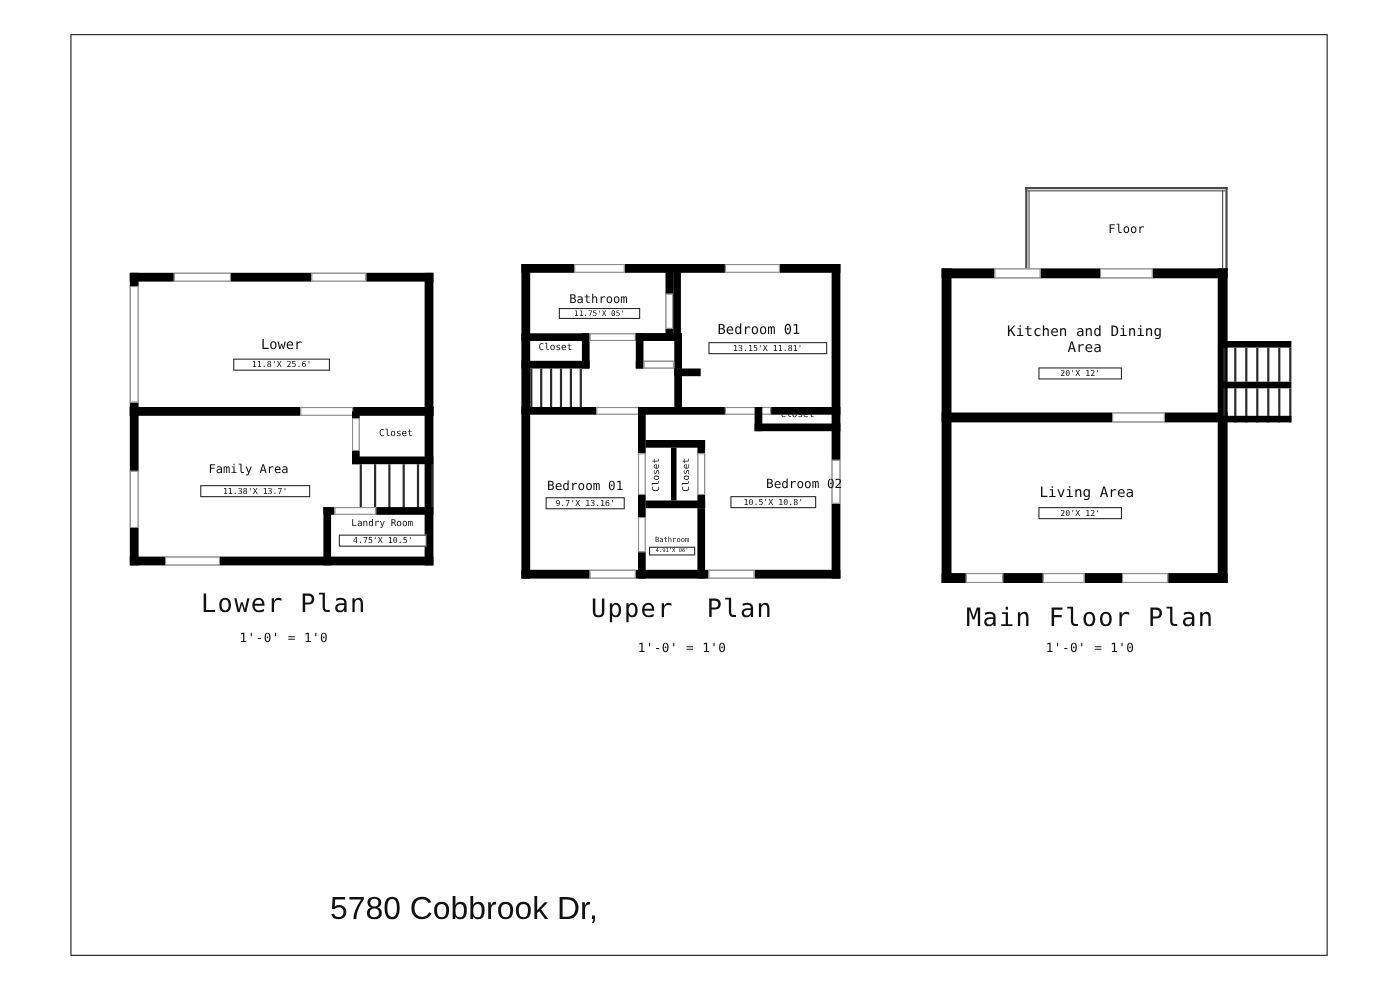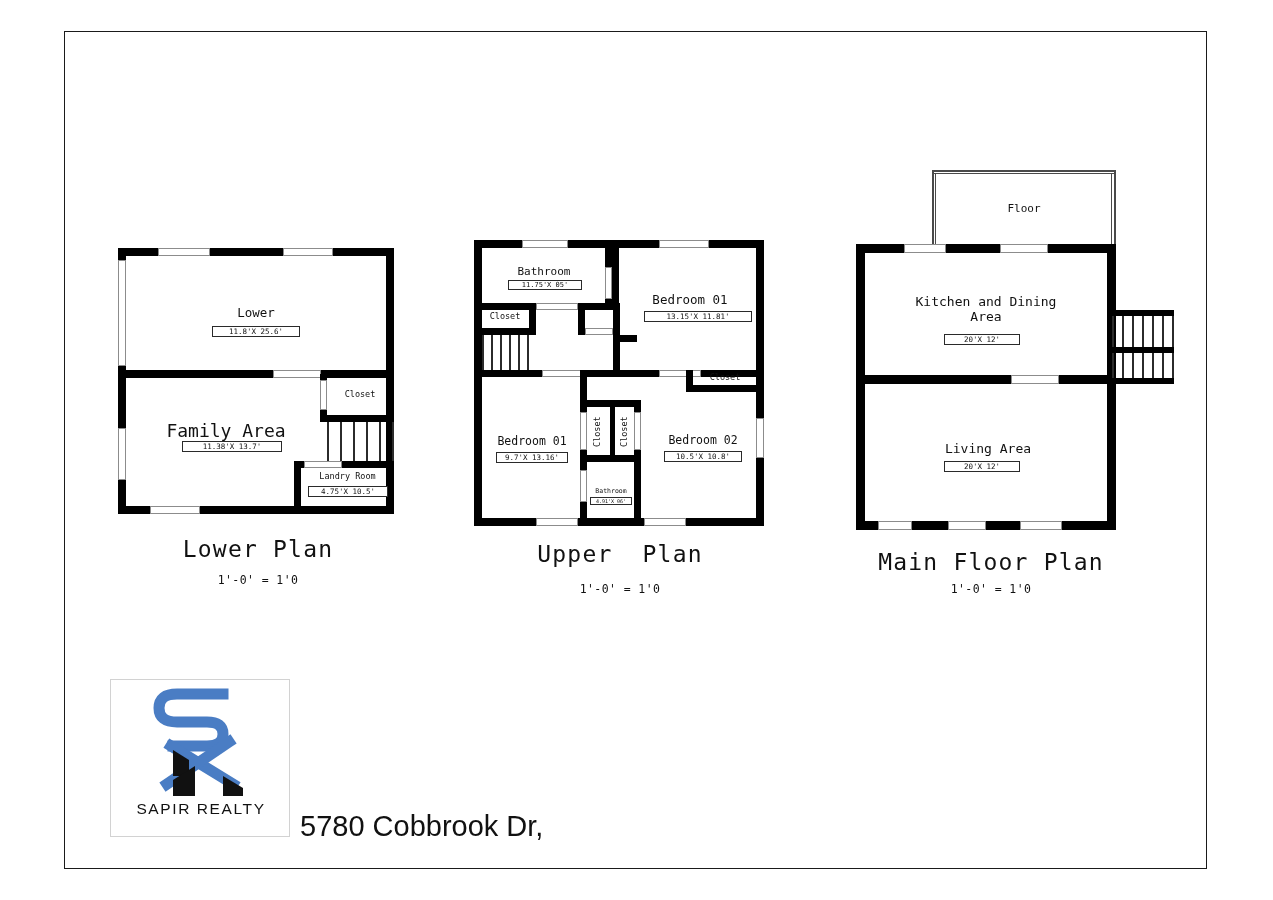--- a/index.html
+++ b/index.html
@@ -159,21 +159,21 @@
     <div class="dim" style="left:94px; top:78px; width:88px; font-size:7.5px; height:11px;">11.8'X 25.6'</div>
 
     <div class="w" style="left:0px; top:122px; width:8px; height:144px;"></div>
     <div class="w" style="left:0px; top:258px; width:276px; height:8px;"></div>
     <div class="w" style="left:268px; top:122px; width:8px; height:144px;"></div>
 
     <div class="win" style="left:0px; top:180px; width:8px; height:52px;"></div>
 
     <div class="win" style="left:32px; top:258px; width:50px; height:8px;"></div>
 
-    <div class="rn" style="left:8px; top:173px; width:200px; font-size:18px;">Family Area</div>
+    <div class="rn" style="left:8px; top:173px; width:200px; font-size:11px;">Family Area</div>
     <div class="dim" style="left:64px; top:193px; width:100px; font-size:7.5px; height:11px;">11.38'X 13.7'</div>
 
     <div class="w" style="left:202px; top:126px; width:7px; height:48px;"></div>
     <div class="w" style="left:202px; top:167px; width:74px; height:7px;"></div>
     <div class="win" style="left:202px; top:132px; width:7px; height:30px;"></div>
     <div class="rn" style="left:209px; top:142px; width:66px; font-size:8.5px;">Closet</div>
 
     <div class="stairs" style="left:209px; top:174px; width:67px; height:40px;">
       <div class="tread" style="left:0px;  top:0px; width:1.6px; height:40px;"></div>
       <div class="tread" style="left:13px; top:0px; width:1.6px; height:40px;"></div>
@@ -245,21 +245,21 @@
     <div class="win" style="left:185px; top:130px; width:42px; height:7px;"></div>
 
     <div class="w" style="left:212px; top:130px; width:7px; height:22px;"></div>
     <div class="w" style="left:212px; top:145px; width:78px; height:7px;"></div>
     <div class="rn" style="left:219px; top:133px; width:64px; font-size:8.5px;">Closet</div>
 
     <div class="w" style="left:106px; top:130px; width:7px; height:156px;"></div>
     <div class="rn" style="left:8px; top:195px; width:100px; font-size:11.5px;">Bedroom 01</div>
     <div class="dim" style="left:22px; top:212px; width:72px; font-size:7.5px; height:11px;">9.7'X 13.16'</div>
 
-    <div class="rn" style="left:168px; top:194px; width:122px; font-size:11.5px;">Bedroom 02</div>
+    <div class="rn" style="left:168px; top:194px; width:122px; font-size:11.5px;padding-left:28px;">Bedroom 02</div>
     <div class="dim" style="left:190px; top:211px; width:78px; font-size:7.5px; height:11px;">10.5'X 10.8'</div>
 
     <div class="w" style="left:113px; top:160px; width:54px; height:7px;"></div>
     <div class="w" style="left:160px; top:160px; width:7px; height:62px;"></div>
     <div class="w" style="left:136px; top:167px; width:5px; height:48px;"></div>
     <div class="w" style="left:113px; top:215px; width:54px; height:7px;"></div>
     <div class="win" style="left:106px; top:172px; width:7px; height:38px;"></div>
     <div class="win" style="left:160px; top:172px; width:7px; height:38px;"></div>
     <div class="vert" style="left:119px; top:170px; height:44px; font-size:8.5px;">Closet</div>
     <div class="vert" style="left:146px; top:170px; height:44px; font-size:8.5px;">Closet</div>
@@ -324,33 +324,18 @@
       <div class="tread" style="left:40px; top:0px; width:1.6px; height:31px;"></div>
       <div class="tread" style="left:50px; top:0px; width:1.6px; height:31px;"></div>
       <div class="tread" style="left:60px; top:0px; width:1.6px; height:31px;"></div>
     </div>
     <div class="w" style="left:253px; top:208px; width:65px; height:6px;"></div>
   </div>
 
   <div class="plan-title" style="left:856px; top:549px; width:270px;">Main Floor Plan</div>
   <div class="plan-scale" style="left:856px; top:582px; width:270px;">1'-0' = 1'0</div>
 
-  <div id="logo-box">
-    <div id="logo-mark">
-      <svg viewBox="0 0 180 118" width="180" height="118" xmlns="http://www.w3.org/2000/svg">
-
-        <path d="M112 10 L66 10 Q48 10 48 24 Q48 38 66 38 L96 38 Q112 38 112 50 Q112 62 96 62 L62 62" fill="none" stroke="#4a7dc4" stroke-width="11" stroke-linecap="square" stroke-linejoin="miter"></path>
-        <path d="M60 62 L122 100" fill="none" stroke="#4a7dc4" stroke-width="11" stroke-linecap="square"></path>
-        <path d="M118 58 L56 100" fill="none" stroke="#4a7dc4" stroke-width="11" stroke-linecap="square"></path>
-
-        <path d="M62 66 L62 92 L78 92 L78 76 Z" fill="#111111"></path>
-        <path d="M62 96 L62 112 L84 112 L84 82 Z" fill="#111111"></path>
-        <path d="M112 92 L112 112 L132 112 L132 104 Z" fill="#111111"></path>
-      </svg>
-    </div>
-    <div id="logo-word">SAPIR REALTY</div>
-  </div>
 
   <div id="address">
     <div>5780 Cobbrook Dr,</div>
     
   </div>
 </div>
 
 </body></html>

